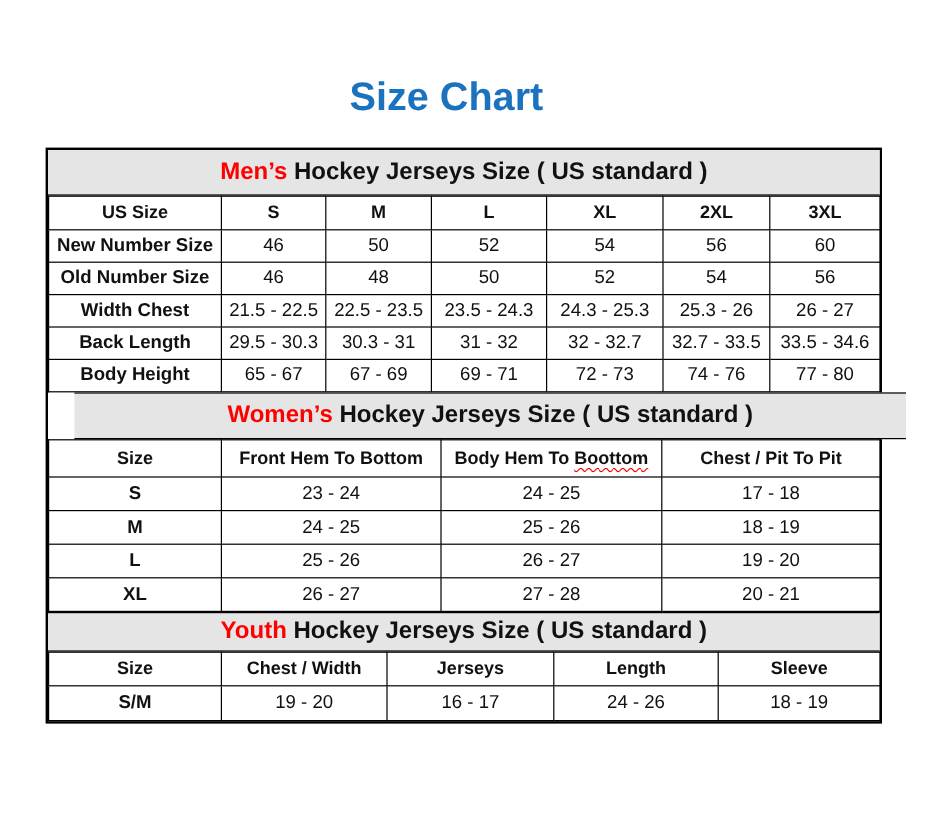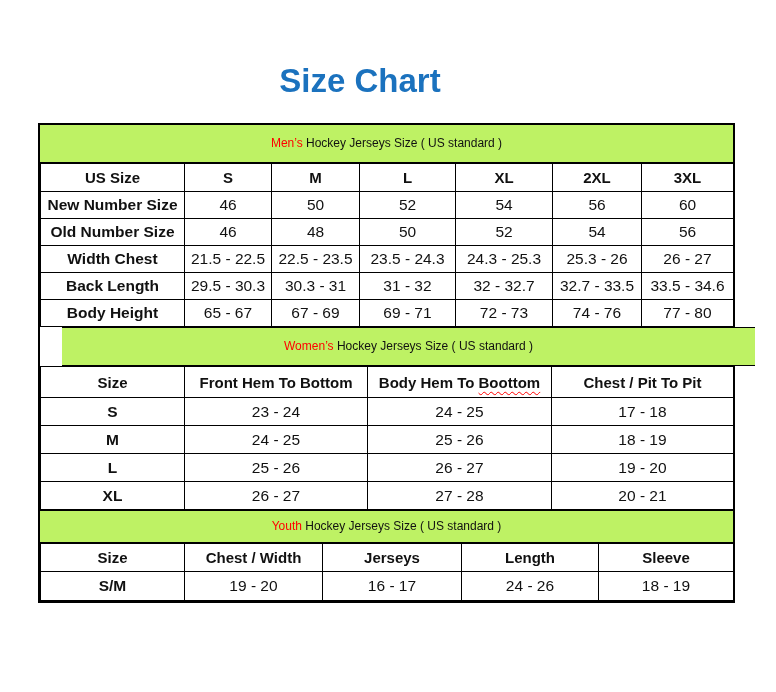--- a/index.html
+++ b/index.html
@@ -6,43 +6,43 @@
     margin: 0; padding: 0;
     width: 776px; height: 692px;
     background: #ffffff;
     font-family: "Liberation Sans", "DejaVu Sans", sans-serif;
     overflow: hidden;
   }
   .page { position: relative; width: 776px; height: 692px; background: #ffffff; }
 
   .title {
     position: absolute;
-    top: 62px; left: 0; width: 720px;
+    top: 62px; left: 12px; width: 720px;
     margin: 0;
     text-align: center;
     font-size: 33px;
     font-weight: bold;
     color: #1B72BE;
     letter-spacing: 0px;
   }
 
   .chart {
     position: absolute;
     left: 38px; top: 123px;
     width: 693px;
     border: 2px solid #000000;
     background: #ffffff;
   }
 
   .band {
     width: 100%;
-    background: #bef264;
+    background: #e5e5e5;
     text-align: center;
-    font-weight: normal;
-    font-size: 12px;
+    font-weight: bold;
+    font-size: 20px;
     color: #111111;
     border-bottom: 1px solid #000000;
   }
   .band .hl { color: #FF0000; }
   .band-mens   { height: 37px; line-height: 37px; }
   .band-womens { height: 37px; line-height: 37px; border-top: 1px solid #000000; margin-left: 22px; }
   .band-youth  { height: 31px; line-height: 31px; border-top: 1px solid #000000; }
 
   table.grid {
     width: 100%;

